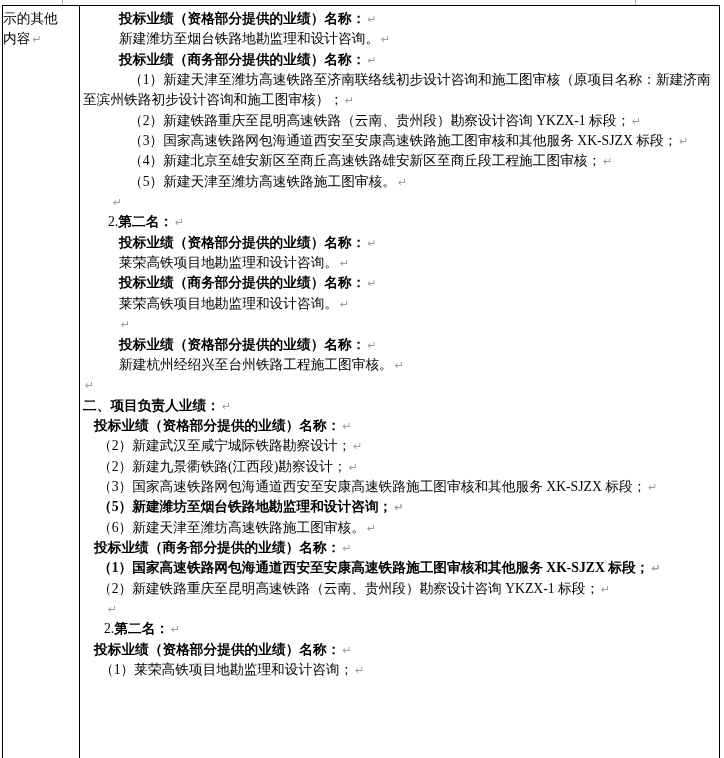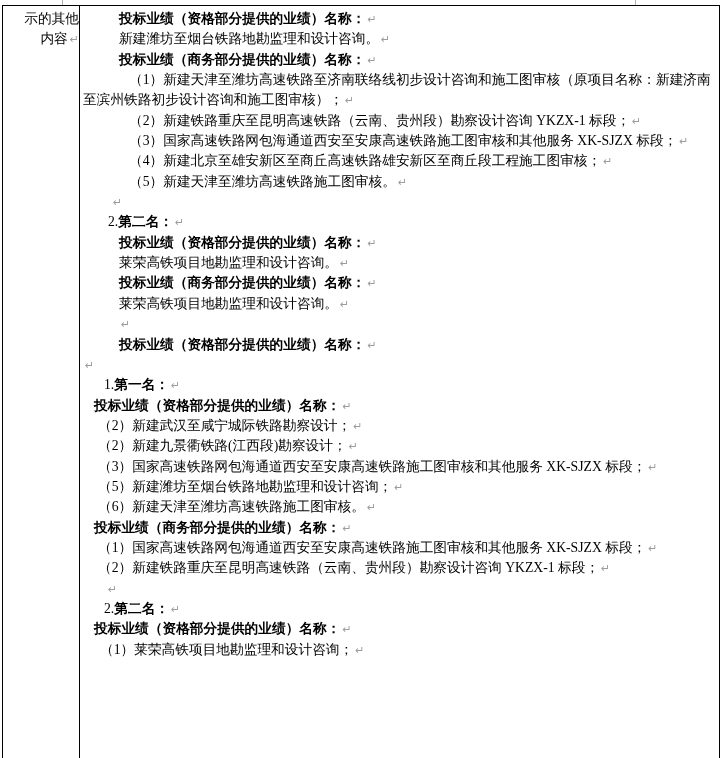--- a/index.html
+++ b/index.html
@@ -10,21 +10,21 @@
     background: #ffffff;
     overflow: hidden;
     font-family: "Liberation Serif", "DejaVu Serif", serif;
     color: #000000;
   }
   .vline { position: absolute; width: 1px; background: #000000; }
   .hline { position: absolute; height: 1px; background: #000000; }
   .tick  { position: absolute; width: 1px; background: #b0b0b0; }
   #label-cell {
     position: absolute; left: 3px; top: 9px; width: 76px;
-    text-align: right;
+    text-align: left;
   }
   #content-cell {
     position: absolute; left: 83px; top: 9px; width: 640px;
   }
   .tline {
     height: 20.35px;
     line-height: 20.35px;
     font-size: 13.7px;
     white-space: nowrap;
   }
@@ -66,29 +66,30 @@
       <div class="tline" style="padding-left: 46px;"><span class="run">（4）新建北京至雄安新区至商丘高速铁路雄安新区至商丘段工程施工图审核；</span><span class="pilcrow" style="color: rgb(156, 156, 156);">↵</span></div>
       <div class="tline" style="padding-left: 46px;"><span class="run">（5）新建天津至潍坊高速铁路施工图审核。</span><span class="pilcrow" style="color: rgb(156, 156, 156);">↵</span></div>
       <div class="tline" style="padding-left: 28px;"><span class="pilcrow" style="color: rgb(156, 156, 156);">↵</span></div>
       <div class="tline" style="padding-left: 25px;"><span class="run">2.</span><span class="run bold">第二名：</span><span class="pilcrow" style="color: rgb(156, 156, 156);">↵</span></div>
       <div class="tline" style="padding-left: 36px;"><span class="run bold">投标业绩（资格部分提供的业绩）名称：</span><span class="pilcrow" style="color: rgb(156, 156, 156);">↵</span></div>
       <div class="tline" style="padding-left: 36px;"><span class="run">莱荣高铁项目地勘监理和设计咨询。</span><span class="pilcrow" style="color: rgb(156, 156, 156);">↵</span></div>
       <div class="tline" style="padding-left: 36px;"><span class="run bold">投标业绩（商务部分提供的业绩）名称：</span><span class="pilcrow" style="color: rgb(156, 156, 156);">↵</span></div>
       <div class="tline" style="padding-left: 36px;"><span class="run">莱荣高铁项目地勘监理和设计咨询。</span><span class="pilcrow" style="color: rgb(156, 156, 156);">↵</span></div>
       <div class="tline" style="padding-left: 36px;"><span class="pilcrow" style="color: rgb(156, 156, 156);">↵</span></div>
       <div class="tline" style="padding-left: 36px;"><span class="run bold">投标业绩（资格部分提供的业绩）名称：</span><span class="pilcrow" style="color: rgb(156, 156, 156);">↵</span></div>
+      <div class="tline" style="padding-left: 36px;"><span class="run">新建杭州经绍兴至台州铁路工程施工图审核。</span><span class="pilcrow" style="color: rgb(156, 156, 156);">↵</span></div>
       <div class="tline"><span class="pilcrow" style="color: rgb(156, 156, 156);">↵</span></div>
-      <div class="tline" style="padding-left: 21px;"><span class="run">1.</span><span class="run bold">第一名：</span><span class="pilcrow" style="color: rgb(156, 156, 156);">↵</span></div>
+      <div class="tline"><span class="run bold">二、项目负责人业绩：</span><span class="pilcrow" style="color: rgb(156, 156, 156);">↵</span></div>
       <div class="tline" style="padding-left: 11px;"><span class="run bold">投标业绩（资格部分提供的业绩）名称：</span><span class="pilcrow" style="color: rgb(156, 156, 156);">↵</span></div>
       <div class="tline" style="padding-left: 15px;"><span class="run">（2）新建武汉至咸宁城际铁路勘察设计；</span><span class="pilcrow" style="color: rgb(156, 156, 156);">↵</span></div>
       <div class="tline" style="padding-left: 15px;"><span class="run">（2）新建九景衢铁路(江西段)勘察设计；</span><span class="pilcrow" style="color: rgb(156, 156, 156);">↵</span></div>
       <div class="tline" style="padding-left: 15px;"><span class="run">（3）国家高速铁路网包海通道西安至安康高速铁路施工图审核和其他服务 XK-SJZX 标段；</span><span class="pilcrow" style="color: rgb(156, 156, 156);">↵</span></div>
-      <div class="tline" style="padding-left: 15px;"><span class="run">（5）新建潍坊至烟台铁路地勘监理和设计咨询；</span><span class="pilcrow" style="color: rgb(156, 156, 156);">↵</span></div>
+      <div class="tline" style="padding-left: 15px; font-weight: bold;"><span class="run">（5）新建潍坊至烟台铁路地勘监理和设计咨询；</span><span class="pilcrow" style="color: rgb(156, 156, 156);">↵</span></div>
       <div class="tline" style="padding-left: 15px;"><span class="run">（6）新建天津至潍坊高速铁路施工图审核。</span><span class="pilcrow" style="color: rgb(156, 156, 156);">↵</span></div>
       <div class="tline" style="padding-left: 11px;"><span class="run bold">投标业绩（商务部分提供的业绩）名称：</span><span class="pilcrow" style="color: rgb(156, 156, 156);">↵</span></div>
-      <div class="tline" style="padding-left: 15px;"><span class="run">（1）国家高速铁路网包海通道西安至安康高速铁路施工图审核和其他服务 XK-SJZX 标段；</span><span class="pilcrow" style="color: rgb(156, 156, 156);">↵</span></div>
+      <div class="tline" style="padding-left: 15px; font-weight: bold;"><span class="run">（1）国家高速铁路网包海通道西安至安康高速铁路施工图审核和其他服务 XK-SJZX 标段；</span><span class="pilcrow" style="color: rgb(156, 156, 156);">↵</span></div>
       <div class="tline" style="padding-left: 15px;"><span class="run">（2）新建铁路重庆至昆明高速铁路（云南、贵州段）勘察设计咨询 YKZX-1 标段；</span><span class="pilcrow" style="color: rgb(156, 156, 156);">↵</span></div>
       <div class="tline" style="padding-left: 23px;"><span class="pilcrow" style="color: rgb(156, 156, 156);">↵</span></div>
       <div class="tline" style="padding-left: 21px;"><span class="run">2.</span><span class="run bold">第二名：</span><span class="pilcrow" style="color: rgb(156, 156, 156);">↵</span></div>
       <div class="tline" style="padding-left: 11px;"><span class="run bold">投标业绩（资格部分提供的业绩）名称：</span><span class="pilcrow" style="color: rgb(156, 156, 156);">↵</span></div>
       <div class="tline" style="padding-left: 17px;"><span class="run">（1）莱荣高铁项目地勘监理和设计咨询；</span><span class="pilcrow" style="color: rgb(156, 156, 156);">↵</span></div>
     </div>
 </div>
 
 </body></html>

